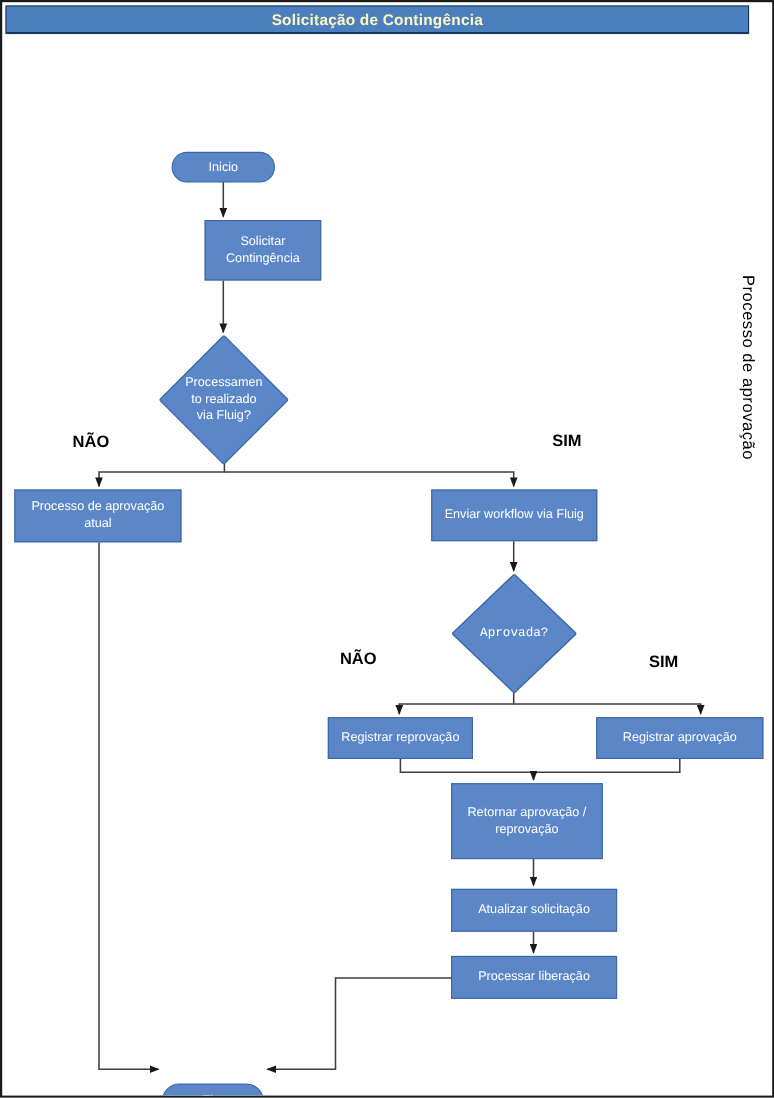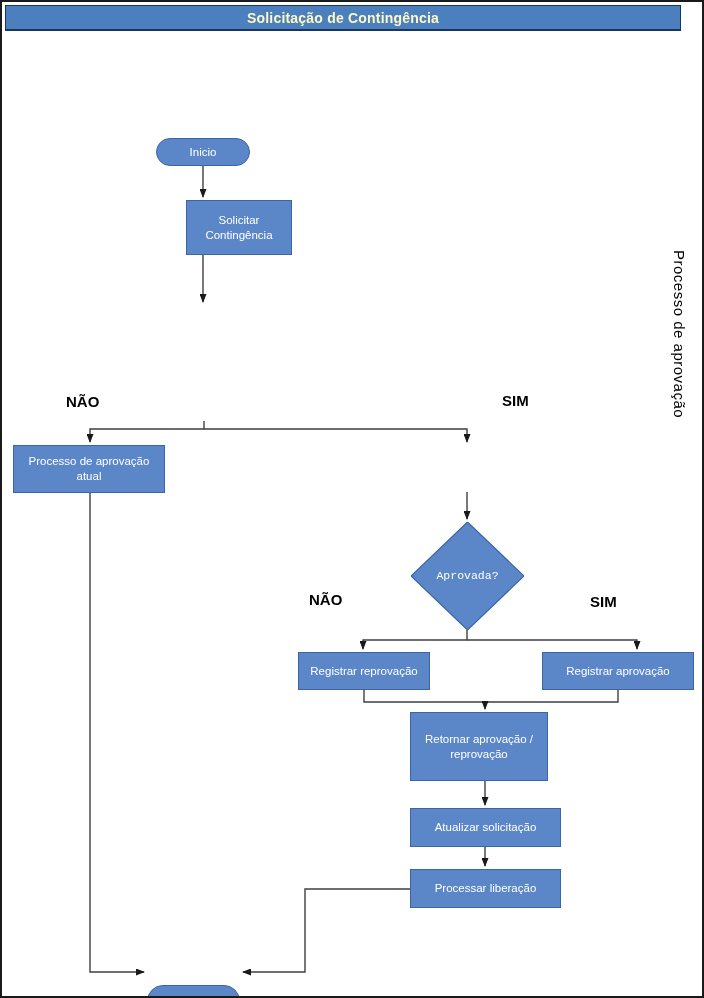--- a/index.html
+++ b/index.html
@@ -87,29 +87,40 @@
 
   <div class="node pill" style="left:154px;top:108px;width:94px;height:28px;">
     <span class="shape-label">Inicio</span>
   </div>
 
   <div class="node" style="left:146px;top:198px;width:106px;height:55px;margin-left:38px;">
     <span class="shape-label">Solicitar
 Contingência</span>
   </div>
 
+  <div class="diamond" style="left:143px;top:303px;width:117px;height:117px;">
+    <svg viewBox="0 0 100 100" preserveAspectRatio="none">
+      <polygon points="50,0 100,50 50,100 0,50"></polygon>
+    </svg>
+    <span class="shape-label">Processamen
+to realizado
+via Fluig?</span>
+  </div>
 
   <div class="branch-label" style="left:64px;top:391px;">NÃO</div>
   <div class="branch-label" style="left:500px;top:390px;">SIM</div>
 
   <div class="node" style="left:11px;top:443px;width:152px;height:48px;">
     <span class="shape-label">Processo de aprovação
 atual</span>
   </div>
 
+  <div class="node" style="left:390px;top:443px;width:151px;height:47px;">
+    <span class="shape-label">Enviar workflow via Fluig</span>
+  </div>
 
   <div class="diamond" style="left:409px;top:520px;width:113px;height:108px;font-family:Liberation Mono, monospace;">
     <svg viewBox="0 0 100 100" preserveAspectRatio="none">
       <polygon points="50,0 100,50 50,100 0,50"></polygon>
     </svg>
     <span class="shape-label">Aprovada?</span>
   </div>
 
   <div class="branch-label" style="left:307px;top:589px;">NÃO</div>
   <div class="branch-label" style="left:588px;top:591px;">SIM</div>

